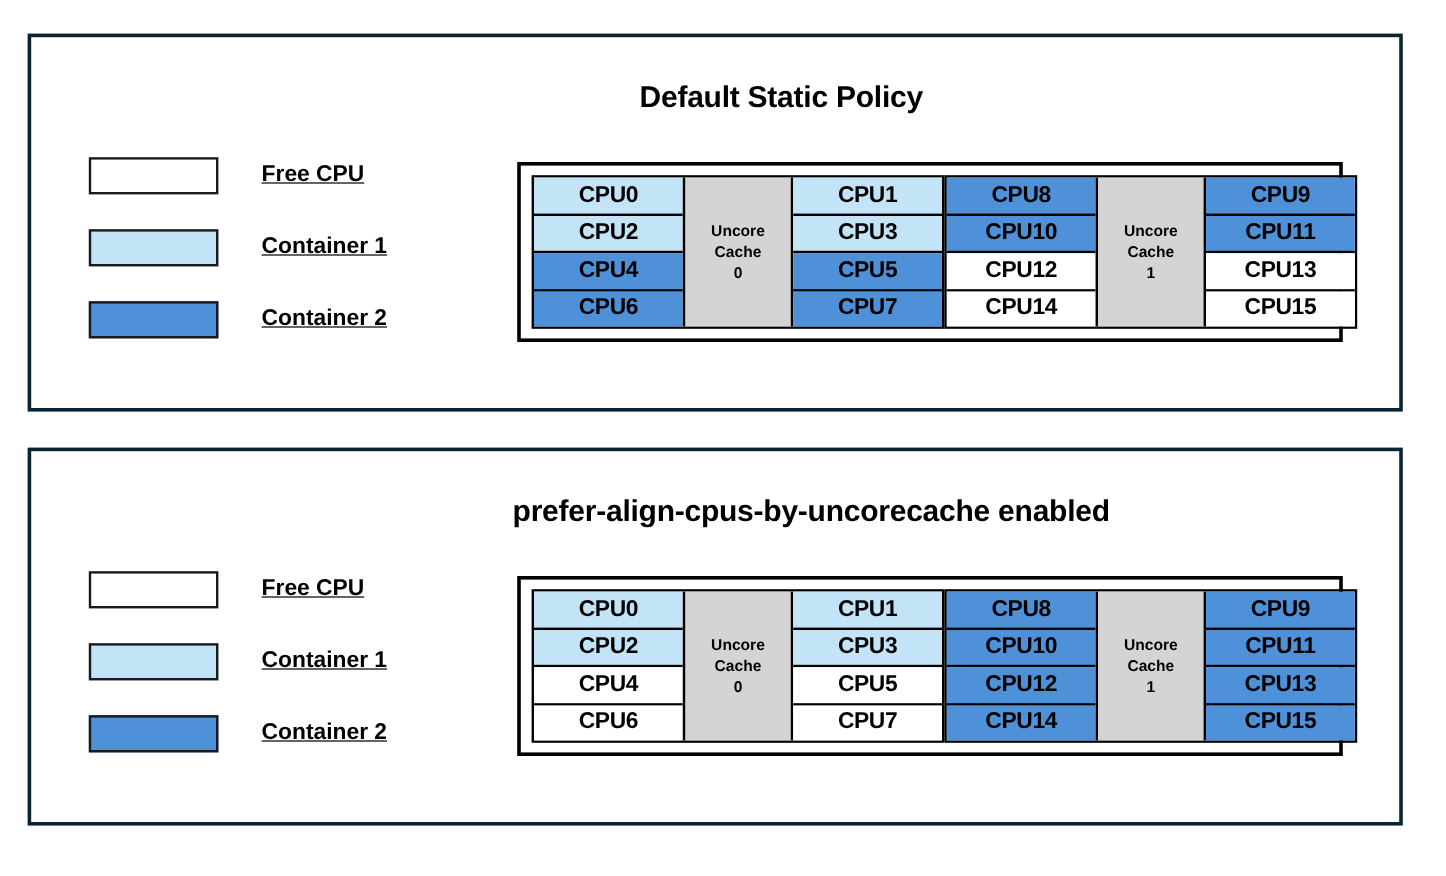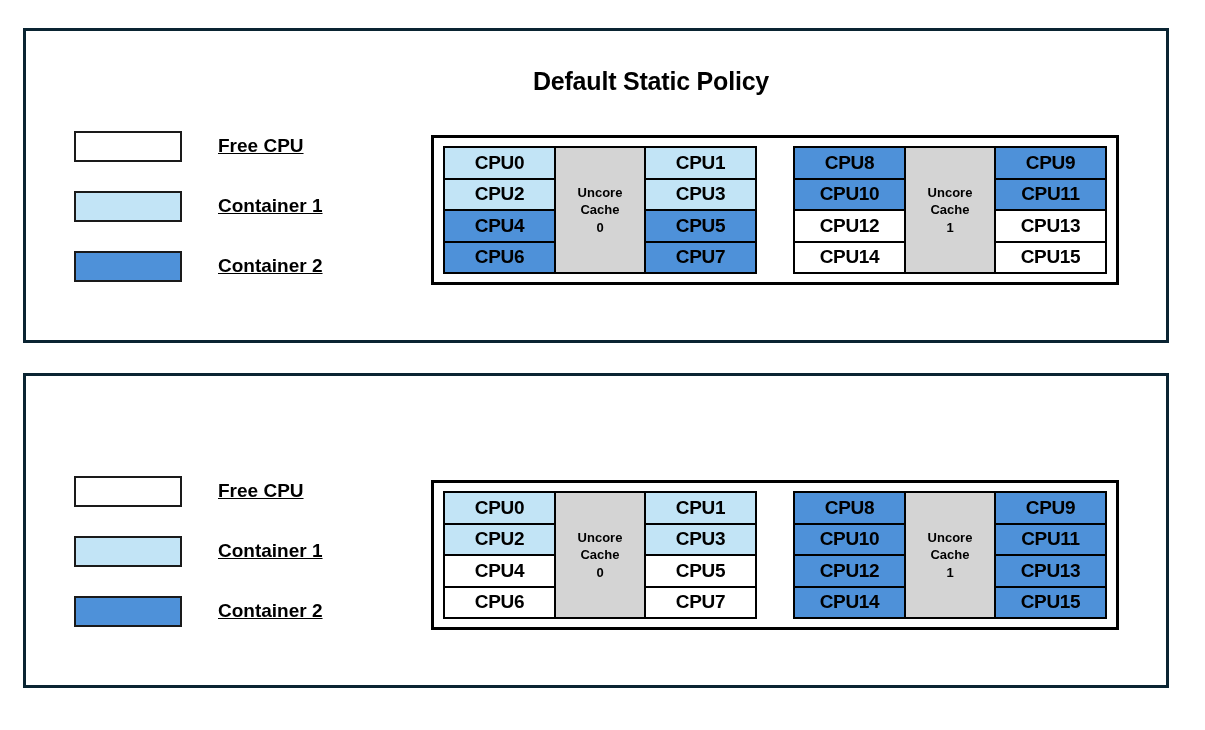--- a/index.html
+++ b/index.html
@@ -87,21 +87,21 @@
   .uncore-group {
     display: flex;
     align-items: stretch;
     border: 2px solid #000000;
     box-sizing: border-box;
     height: 100%;
   }
   .cpu-col {
     display: flex;
     flex-direction: column;
-    width: 109px;
+    width: 124px;
   }
   .cpu-cell {
     flex: 1 1 0;
     display: flex;
     align-items: center;
     justify-content: center;
     font-size: 19px;
     font-weight: bold;
     color: #000000;
     border-bottom: 2px solid #000000;
@@ -182,20 +182,21 @@
           <div class="cpu-cell" style="background: rgb(78, 145, 217);">CPU9</div>
           <div class="cpu-cell" style="background: rgb(78, 145, 217);">CPU11</div>
           <div class="cpu-cell" style="background: rgb(255, 255, 255);">CPU13</div>
           <div class="cpu-cell" style="background: rgb(255, 255, 255);">CPU15</div>
         </div>
       </div>
     </div>
 </div>
 
 <div class="panel" id="panel-bottom">
+  <div class="panel-title">prefer-align-cpus-by-uncorecache enabled</div>
   <div class="legend">
       <div class="legend-row">
         <div class="legend-swatch" style="background: rgb(255, 255, 255);"></div>
         <div class="legend-label">Free CPU</div>
       </div>
       <div class="legend-row">
         <div class="legend-swatch" style="background: rgb(194, 228, 246);"></div>
         <div class="legend-label">Container 1</div>
       </div>
       <div class="legend-row">

